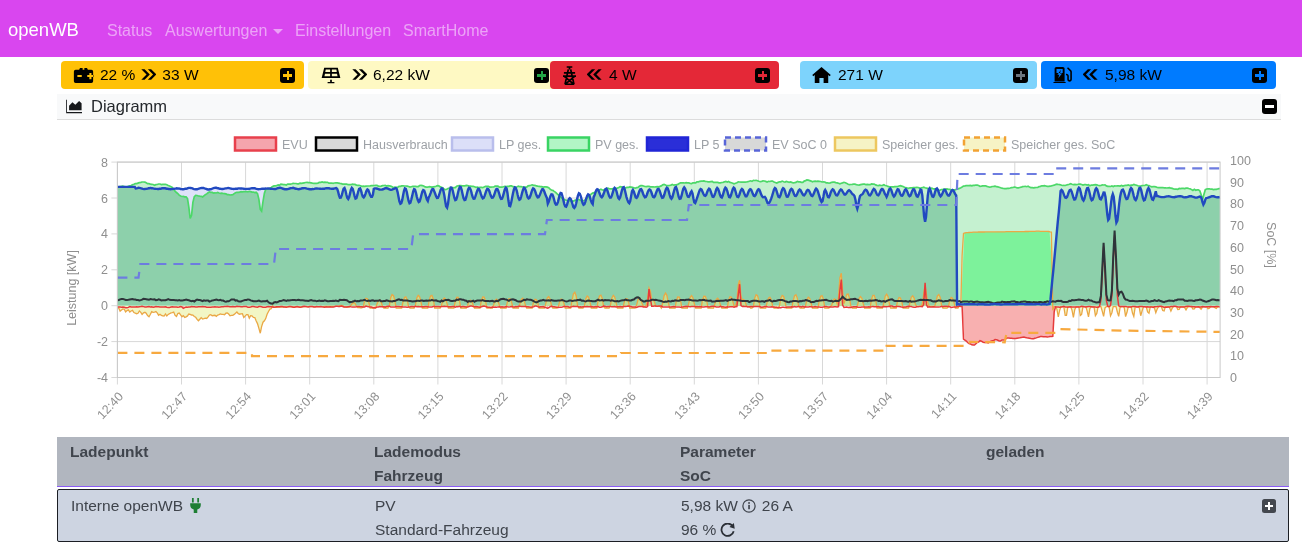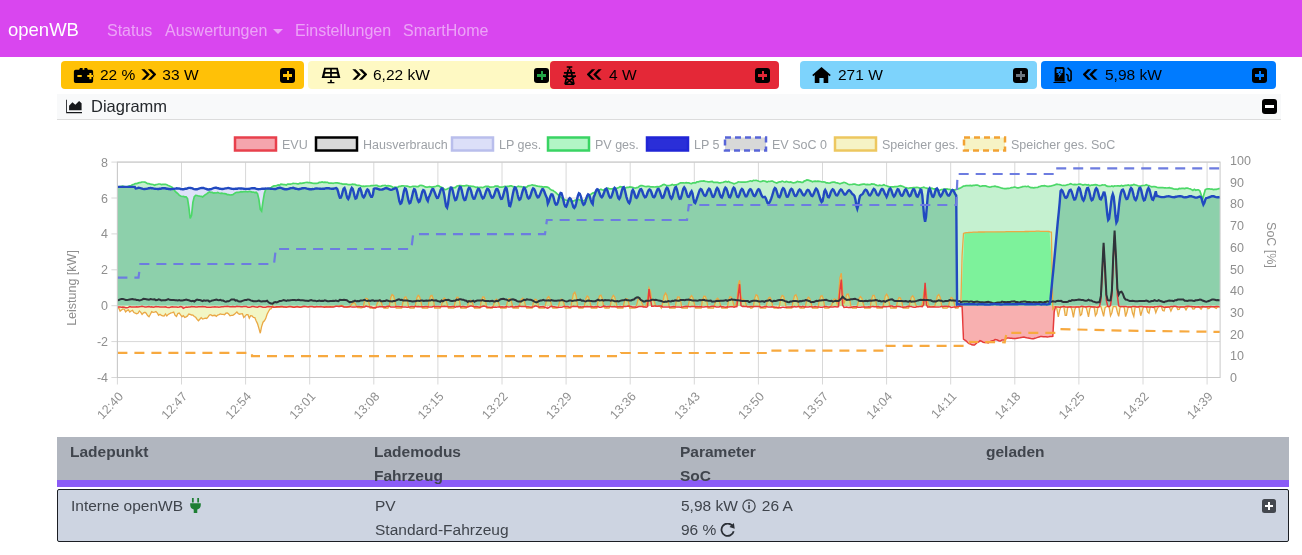--- a/index.html
+++ b/index.html
@@ -8,21 +8,21 @@
 .nl{position:absolute;top:22px;font-size:16px;color:rgba(255,255,255,.5)}
 .caret{display:inline-block;width:0;height:0;border-left:5px solid transparent;border-right:5px solid transparent;border-top:5.5px solid rgba(255,255,255,.5);margin-left:6px;vertical-align:middle}
 .btn{position:absolute;top:61px;height:28px;border-radius:4px;font-size:15.5px;color:#000;display:flex;align-items:center;padding-left:12px}
 .sq{position:absolute;right:9px;top:6.5px;width:15px;height:15px;background:#000;border-radius:3px}
 .sq i{position:absolute;background:var(--c);}
 .sq .h{left:3px;right:3px;top:6.5px;height:2.6px}
 .sq .v{top:3px;bottom:3px;left:6.5px;width:2.6px}
 .hdr{position:absolute;left:57px;top:94px;width:1224px;height:25.5px;background:#f8f9fa;border-bottom:1px solid #dcdcdc;font-size:16.5px;color:#24282c;display:flex;align-items:center;padding-left:9px}
 .msq{position:absolute;right:4px;top:5px;width:15px;height:15px;background:#000;border-radius:3px}
 .msq .h{position:absolute;left:3px;right:3px;top:6.2px;height:2.6px;background:#fff}
-.thead{position:absolute;left:57px;top:437px;width:1232px;height:49.5px;background:#b1b6bf;border-bottom:7px solid #8b5cf6;color:#40454d;font-weight:bold;font-size:15.5px}
+.thead{position:absolute;left:57px;top:437px;width:1232px;height:49.5px;background:#b1b6bf;border-bottom:1px solid #8b5cf6;color:#40454d;font-weight:bold;font-size:15.5px}
 .trow{position:absolute;left:57px;top:488.5px;width:1232px;height:53px;background:#cdd4e1;border:1.5px solid #1b1e24;border-radius:2px;color:#3f444c;font-size:15.5px}
 .c1{left:13px}.c2{left:317px}.c3{left:623px}.c4{left:929px}
 .cell{position:absolute;line-height:24px;top:3px;white-space:nowrap}
 .rcell{position:absolute;line-height:24px;top:4.5px;white-space:nowrap}
 .psq{position:absolute;right:12px;top:9px;width:14.5px;height:14.5px;background:#43474e;border-radius:2.5px}
 .psq .h{position:absolute;left:3px;right:3px;top:6px;height:2.5px;background:#fff}
 .psq .v{position:absolute;top:3px;bottom:3px;left:6px;width:2.5px;background:#fff}
 </style></head><body>
 <div class="nav">
  <div class="brand">openWB</div>

